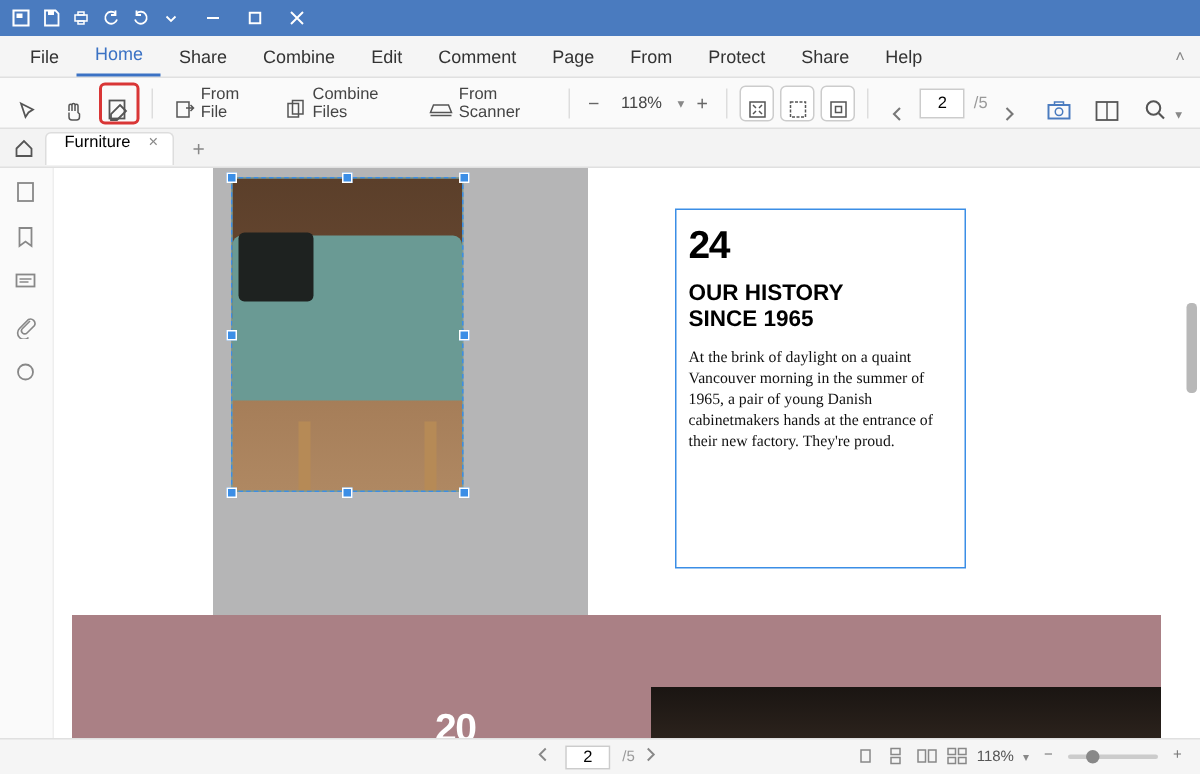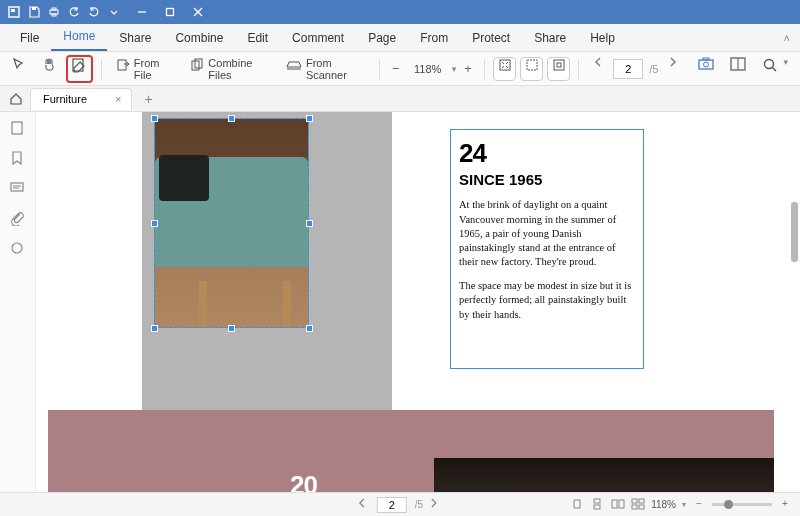--- a/index.html
+++ b/index.html
@@ -9,31 +9,31 @@
 .titlebar .ticon { width:16px; height:16px; display:flex; align-items:center; justify-content:center; cursor:pointer; }
 .titlebar .title { flex:1; text-align:center; }
 .titlebar .winbtns { display:flex; }
 .titlebar .winbtn { width:28px; height:24px; display:flex; align-items:center; justify-content:center; cursor:pointer; }
 .menubar { height:28px; background:#f5f5f5; display:flex; align-items:flex-end; padding:0 8px; border-bottom:1px solid #e0e0e0; position:relative; }
 .menu-item { padding:4px 12px 6px; font-size:12px; color:#333; cursor:pointer; }
 .menu-item.active { color:#3b72c4; border-bottom:2px solid #3b72c4; }
 .menu-collapse { position:absolute; right:10px; top:8px; font-size:11px; color:#888; cursor:pointer; }
 .toolbar { height:34px; background:#fafafa; border-bottom:1px solid #e0e0e0; display:flex; align-items:center; padding:0 6px; gap:4px; font-size:11px; color:#444; }
 .tb-sep { width:1px; height:20px; background:#ddd; margin:0 4px; }
-.tb-btn { height:24px; display:flex; align-items:flex-start; gap:4px; padding:0 6px; cursor:pointer; border-radius:3px; }
+.tb-btn { height:24px; display:flex; align-items:flex-end; gap:4px; padding:0 6px; cursor:pointer; border-radius:3px; }
 .tb-ic { width:16px; height:16px; display:flex; align-items:center; justify-content:center; }
 .tb-btn.framed { border:1px solid #ccc; background:#fff; border-radius:4px; width:26px; justify-content:center; padding:0; }
 .tb-btn.highlighted { border:2px solid #d93636; border-radius:4px; width:30px; height:28px; justify-content:center; padding:0; }
 .zoom-val { min-width:40px; text-align:center; }
 .zoom-pm { width:18px; text-align:center; cursor:pointer; font-size:13px; color:#666; }
 .pagein { width:30px; height:20px; border:1px solid #ccc; font-size:11px; text-align:center; }
 .pgtot { color:#999; margin-left:2px; }
 .tabbar { height:26px; background:#f3f3f3; display:flex; align-items:center; padding:0 6px; border-bottom:1px solid #e0e0e0; font-size:11px; }
 .tab-home { width:20px; height:18px; display:flex; align-items:center; justify-content:center; cursor:pointer; margin-right:4px; }
-.doctab { height:22px; padding:0 10px 0 12px; display:flex; align-items:center; background:#fff; border:1px solid #ddd; border-bottom:none; border-radius:4px 4px 0 0; gap:28px; cursor:pointer; }
+.doctab { height:22px; padding:0 10px 0 12px; display:flex; background:#fff; border:1px solid #ddd; border-bottom:none; border-radius:4px 4px 0 0; gap:12px; cursor:pointer; }
 .doctab .close { color:#888; font-size:11px; cursor:pointer; }
 .addtab { width:20px; text-align:center; color:#888; cursor:pointer; margin-left:6px; font-size:14px; }
 .workspace { position:absolute; top:112px; left:0; right:0; bottom:24px; display:flex; }
 .sidebar { width:36px; background:#fafafa; border-right:1px solid #eee; display:flex; flex-direction:column; align-items:center; padding-top:8px; gap:12px; }
 .side-ic { width:18px; height:18px; color:#888; cursor:pointer; }
 .canvas { flex:1; background:#fff; position:relative; overflow:hidden; }
 .canvas-scroll { position:absolute; right:0; top:0; width:12px; height:100%; }
 .scroll-thumb { position:absolute; right:2px; top:90px; width:7px; height:60px; background:#b8b8b8; border-radius:3px; cursor:pointer; }
 .grayblock { position:absolute; background:#b5b5b6; }
 .pinkblock { position:absolute; background:#aa8085; }
@@ -295,25 +295,25 @@
     </div>
     <div class="handle" style="left:115px; top:3px;"></div>
     <div class="handle" style="left:192px; top:3px;"></div>
     <div class="handle" style="left:270px; top:3px;"></div>
     <div class="handle" style="left:115px; top:108px;"></div>
     <div class="handle" style="left:270px; top:108px;"></div>
     <div class="handle" style="left:115px; top:213px;"></div>
     <div class="handle" style="left:192px; top:213px;"></div>
     <div class="handle" style="left:270px; top:213px;"></div>
 
-    <div class="textbox" style="left:414px; top:17px; width:194px; height:240px;">
+    <div class="textbox" style="left:414px; top:27px; width:194px; height:240px;">
       <div class="pg">24</div>
+      <div class="hd">OUR HISTORY</div>
       <div class="hd" style="margin-top:0;">SINCE 1965</div>
-      <p>At the brink of daylight on a quaint Vancouver morning in the summer of 1965, a pair of young Danish painstakingly stand at the entrance of their new factory. They're proud.</p>
-      <p>The space may be modest in size but it is perfectly formed; all painstakingly built by their hands.</p>
+      <p>At the brink of daylight on a quaint Vancouver morning in the summer of 1965, a pair of young Danish cabinetmakers hands at the entrance of their new factory. They're proud.</p>
     </div>
 
     <div class="num26" style="left:254px; top:358px;">20</div>
 
     <div class="canvas-scroll">
       <div class="scroll-thumb"></div>
     </div>
   </div>
 </div>
 

